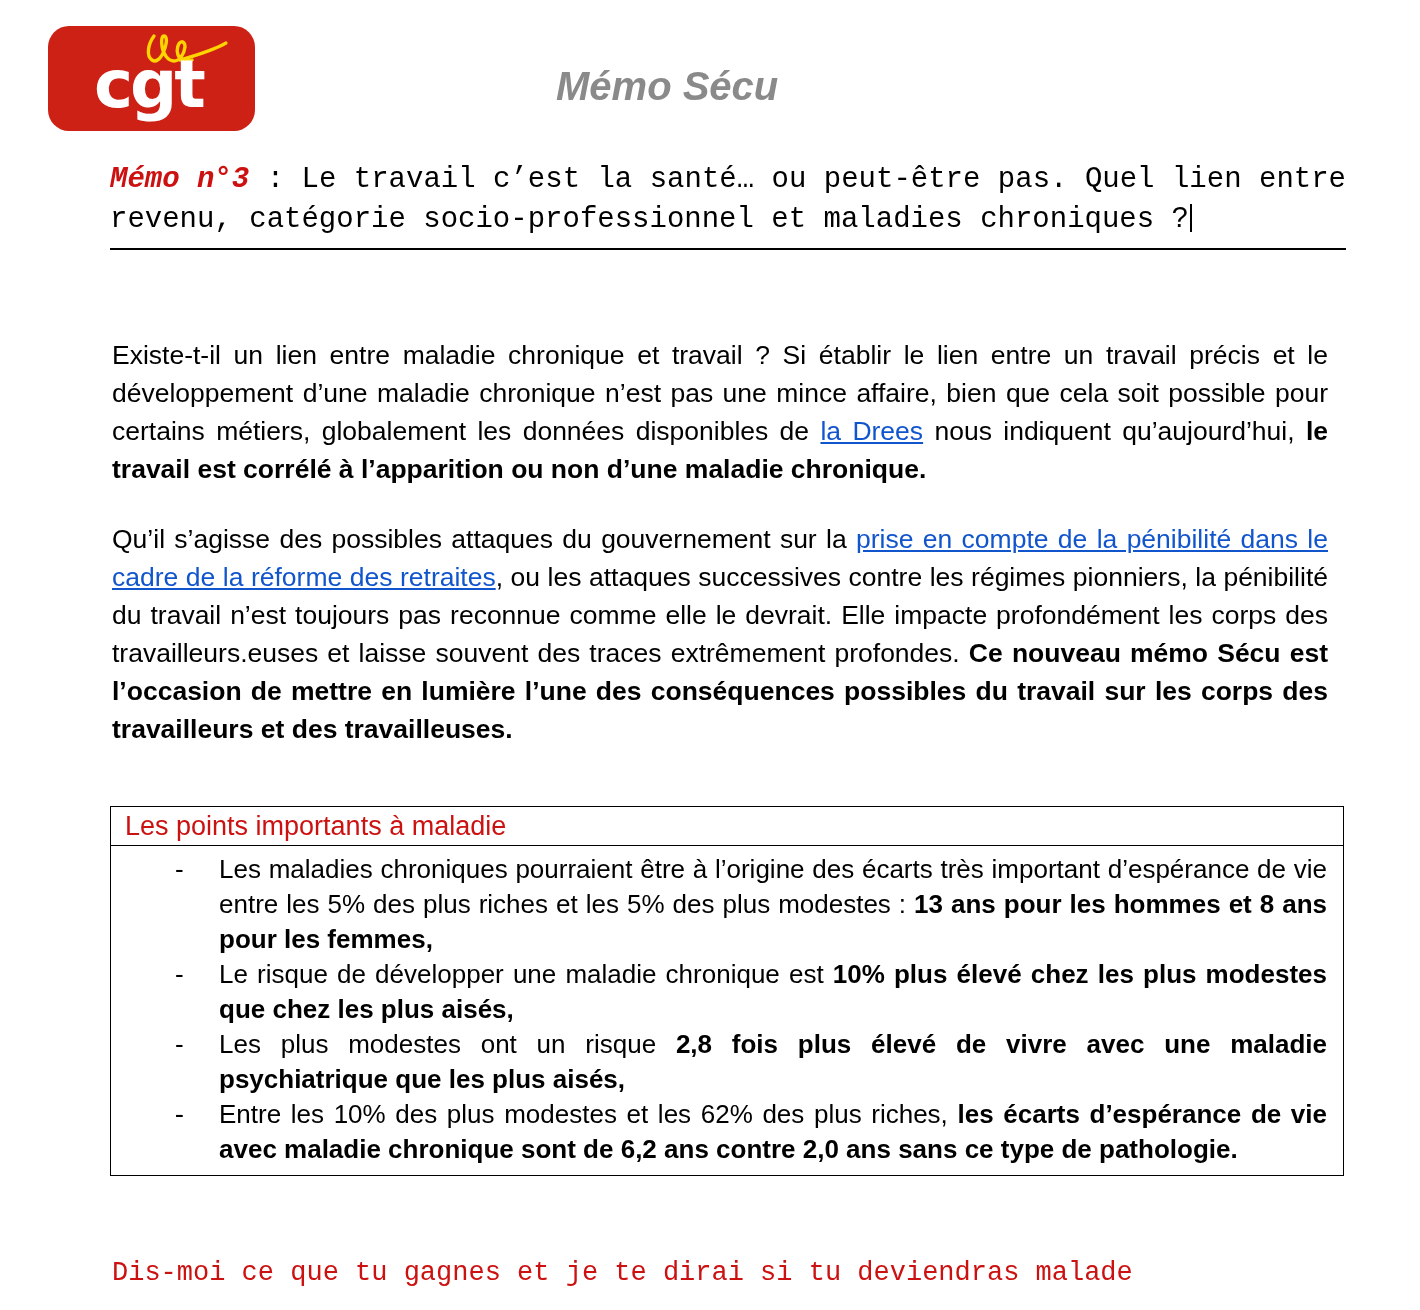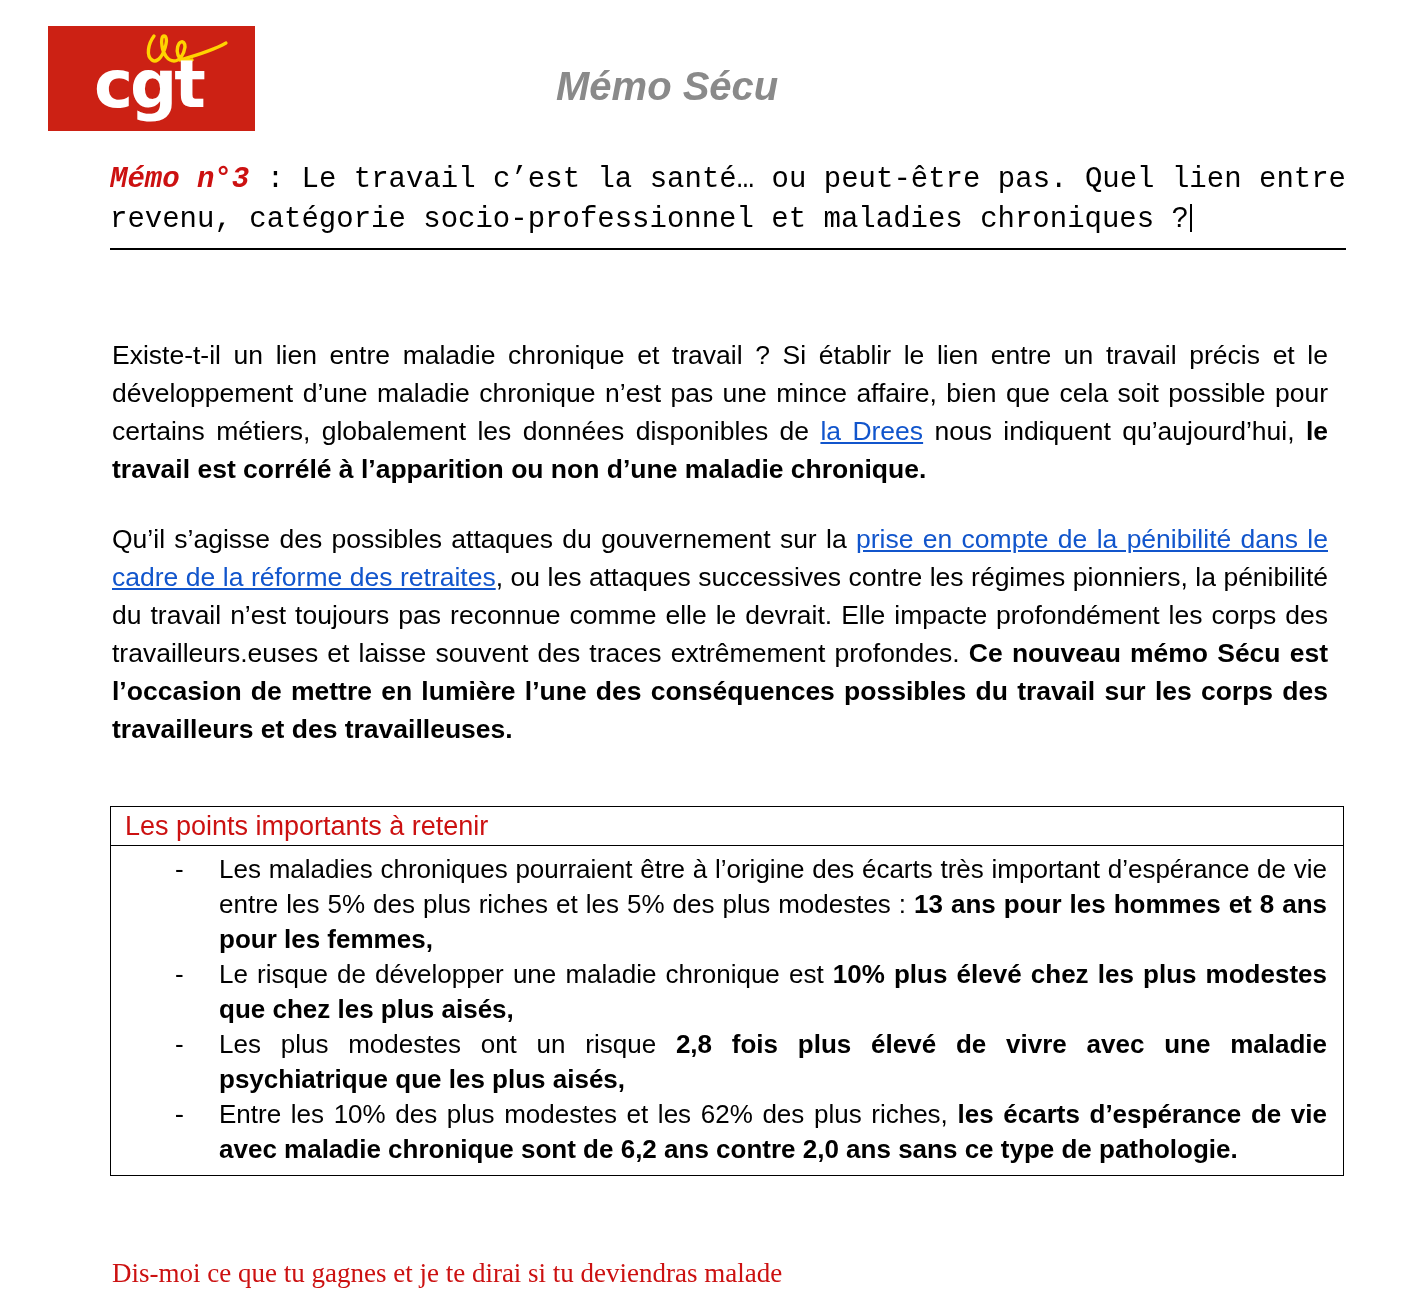--- a/index.html
+++ b/index.html
@@ -32,20 +32,21 @@
   }
 
   .logo {
     position: absolute;
     left: 48px;
     top: 26px;
     width: 207px;
     height: 105px;
     background: #CC2114;
     overflow: hidden;
+    border-radius: 21px;
   }
   .logo-la {
     position: absolute;
     left: 92px;
     top: 4px;
     width: 90px;
     height: 44px;
   }
   .logo-cgt {
     position: absolute;
@@ -174,21 +175,21 @@
     line-height: 35px;
     color: #000000;
   }
   .points-list li b { font-weight: bold; }
 
   
   .section-heading {
     position: absolute;
     left: 112px;
     top: 1256px;
-    font-family: Liberation Serif, serif;
+    font-family: Liberation Mono, monospace;
     font-size: 27px;
     line-height: 34px;
     color: #CC1111;
     white-space: nowrap;
   }
 </style>
 </head>
 <body>
 
 <div class="page">
@@ -212,21 +213,21 @@
     </p>
     <hr class="title-rule">
   </div>
 
   <div class="body-block">
     <p class="para" id="para-0"><span>Existe-t-il un lien entre maladie chronique et travail ? Si établir le lien entre un travail précis et le développement d’une maladie chronique n’est pas une mince affaire, bien que cela soit possible pour certains métiers, globalement les données disponibles de </span><a class="link" href="#">la Drees</a><span> nous indiquent qu’aujourd’hui, </span><b>le travail est corrélé à l’apparition ou non d’une maladie chronique.</b></p>
     <p class="para" id="para-1"><span>Qu’il s’agisse des possibles attaques du gouvernement sur la </span><a class="link" href="#">prise en compte de la pénibilité dans le cadre de la réforme des retraites</a><span>, ou les attaques successives contre les régimes pionniers, la pénibilité du travail n’est toujours pas reconnue comme elle le devrait. Elle impacte profondément les corps des travailleurs.euses et laisse souvent des traces extrêmement profondes. </span><b>Ce nouveau mémo Sécu est l’occasion de mettre en lumière l’une des conséquences possibles du travail sur les corps des travailleurs et des travailleuses.</b></p>
   </div>
 
   <div class="points-box">
-    <div class="points-header">Les points importants à retenir</div>
+    <div class="points-header">Les points importants à maladie</div>
     <ul class="points-list" id="points-list">
         <li><span class="dash">-</span><span><span>Les maladies chroniques pourraient être à l’origine des écarts très important d’espérance de vie entre les 5% des plus riches et les 5% des plus modestes : </span><b>13 ans pour les hommes et 8 ans pour les femmes,</b></span></li>
         <li><span class="dash">-</span><span><span>Le risque de développer une maladie chronique est </span><b>10% plus élevé chez les plus modestes que chez les plus aisés,</b></span></li>
         <li><span class="dash">-</span><span><span>Les plus modestes ont un risque </span><b>2,8 fois plus élevé de vivre avec une maladie psychiatrique que les plus aisés,</b></span></li>
         <li><span class="dash">-</span></li>
         <li><span class="dash">-</span><span><span>Entre les 10% des plus modestes et les 62% des plus riches, </span><b>les écarts d’espérance de vie avec maladie chronique sont de 6,2 ans contre 2,0 ans sans ce type de pathologie.</b></span></li>
       </ul>
   </div>
 
   <div class="section-heading">Dis-moi ce que tu gagnes et je te dirai si tu deviendras malade</div>

